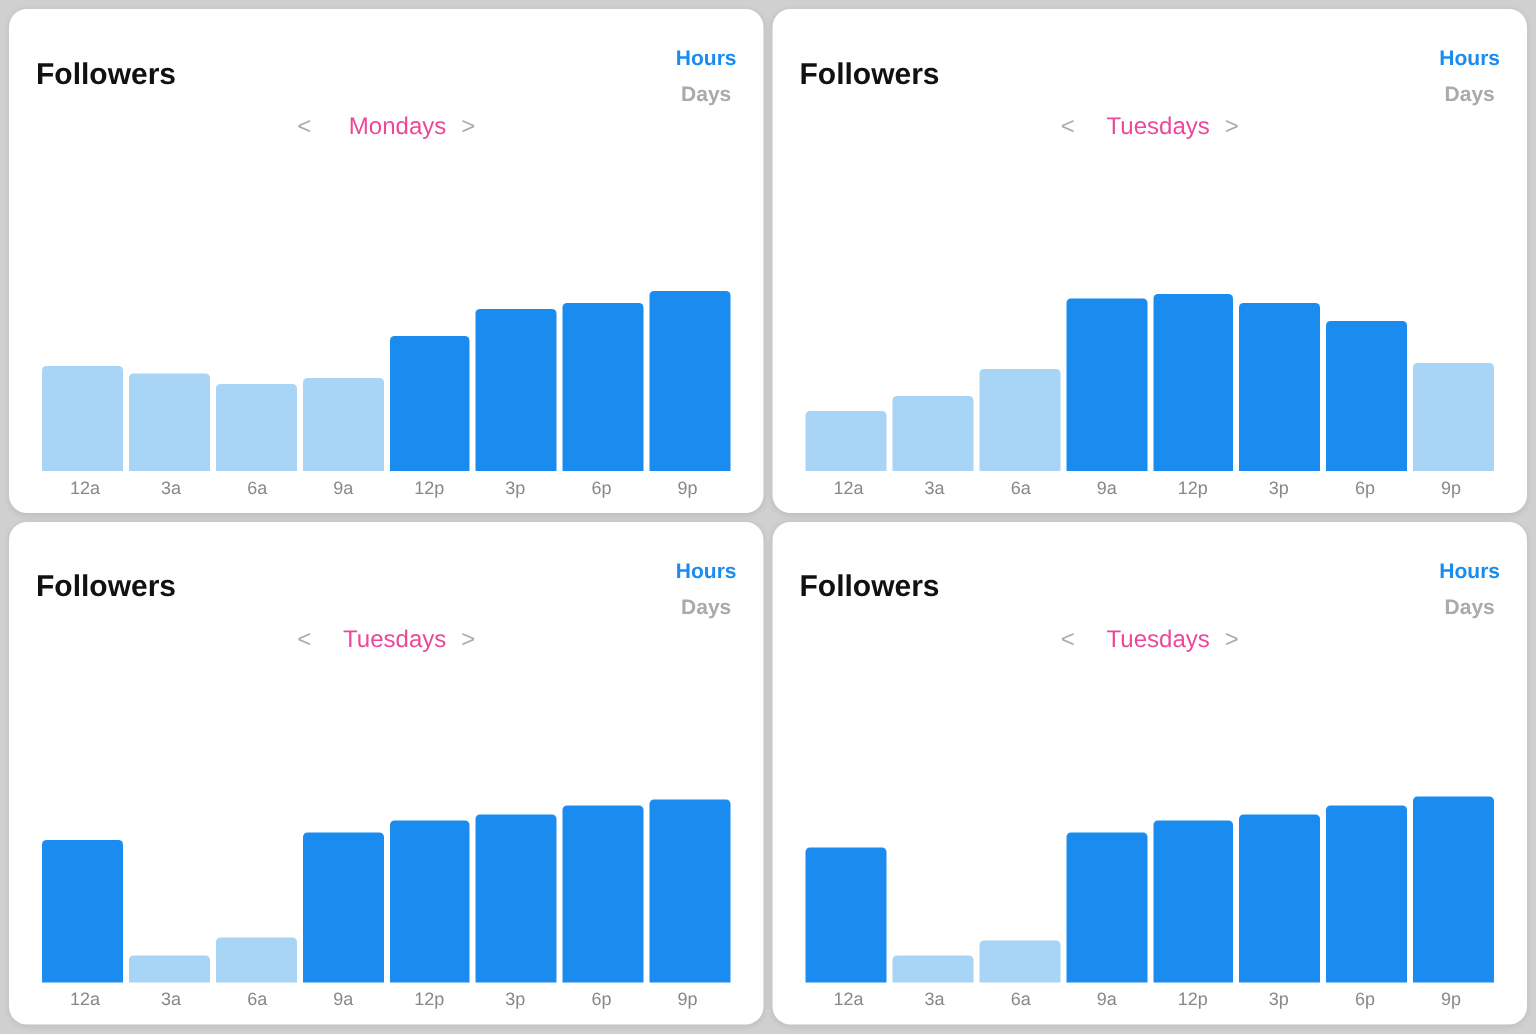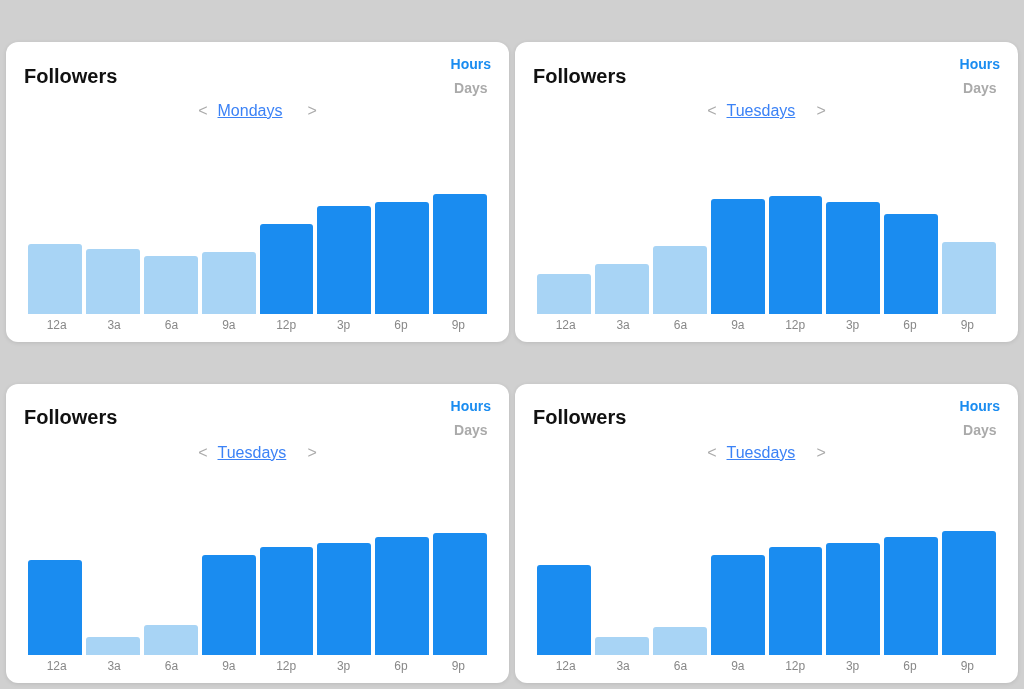--- a/index.html
+++ b/index.html
@@ -17,25 +17,24 @@
       grid-template-columns: 1fr 1fr;
       grid-template-rows: 1fr 1fr;
       gap: 6px;
       padding: 6px;
       width: 1024px;
       height: 689px;
     }
     .card {
       background: #fff;
       border-radius: 12px;
-      padding: 14px 18px 10px 18px;
+      padding: 24px 18px 10px 18px;
       display: flex;
       flex-direction: column;
       box-shadow: 0 1px 4px rgba(0,0,0,0.10);
-      margin-top: 36px;
     }
     .card-header {
       display: flex;
       justify-content: space-between;
       align-items: center;
       margin-bottom: 2px;
     }
     .card-title {
       font-size: 20px;
       font-weight: 700;
@@ -64,24 +63,23 @@
       display: flex;
       align-items: center;
       justify-content: center;
       gap: 10px;
       margin: 4px 0 8px 0;
       color: #555;
       font-size: 16px;
     }
     .day-nav .day-label {
       font-size: 16px;
-      color: #3b82f6;
+      color: #ec4899;
       min-width: 80px;
-      text-align: left;
-      text-decoration: underline;
+      text-align: right;
     }
     .nav-arrow {
       color: #aaa;
       font-size: 16px;
       cursor: pointer;
       user-select: none;
     }
     .chart-area {
       flex: 1;
       display: flex;

